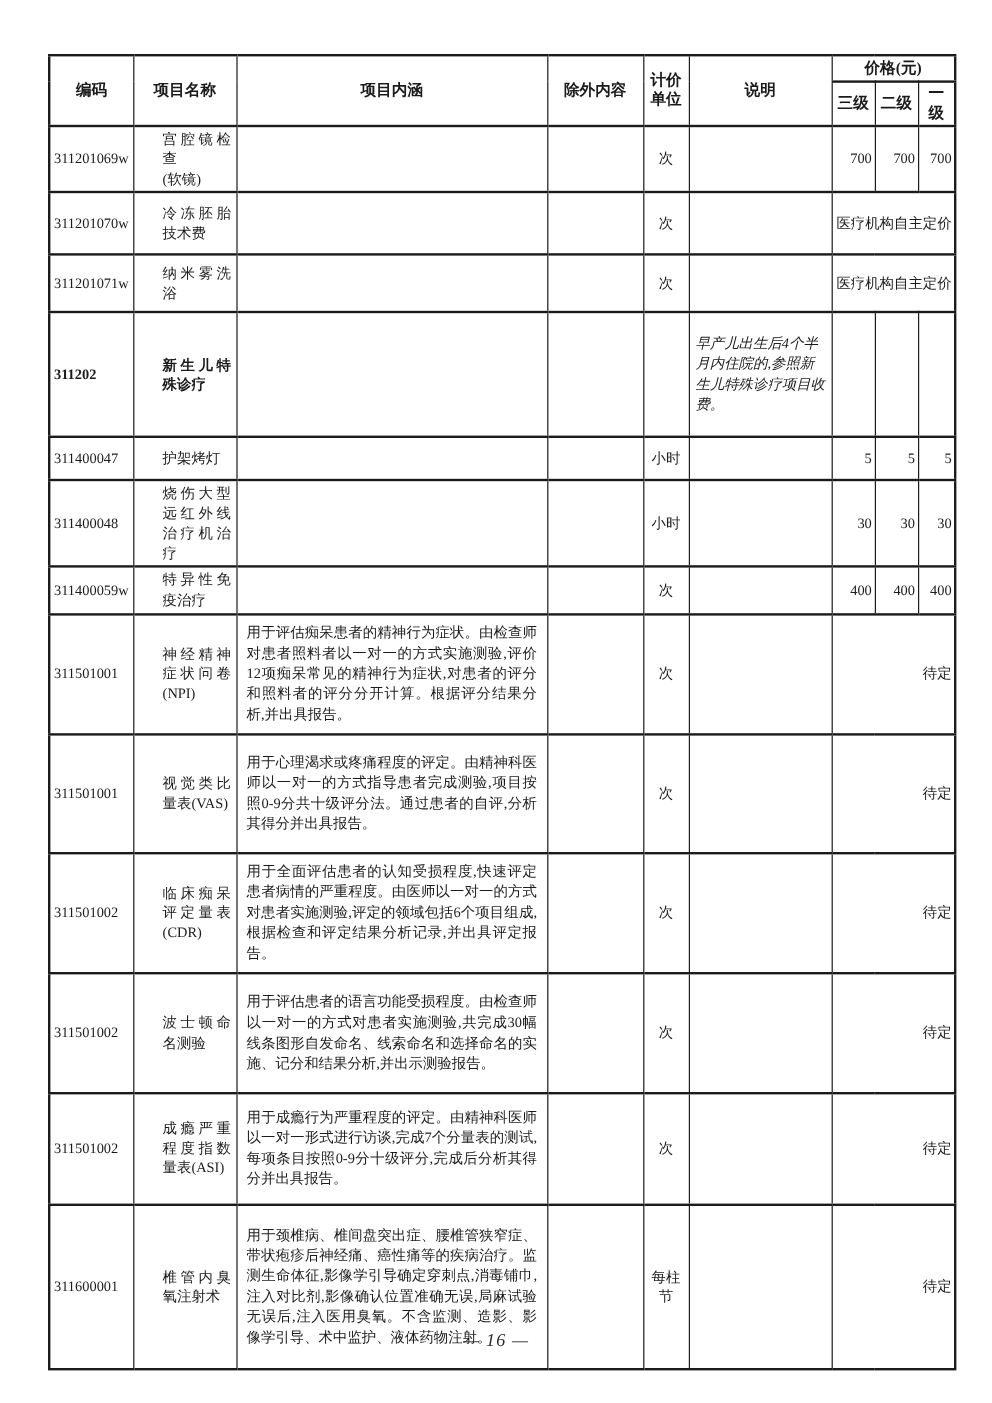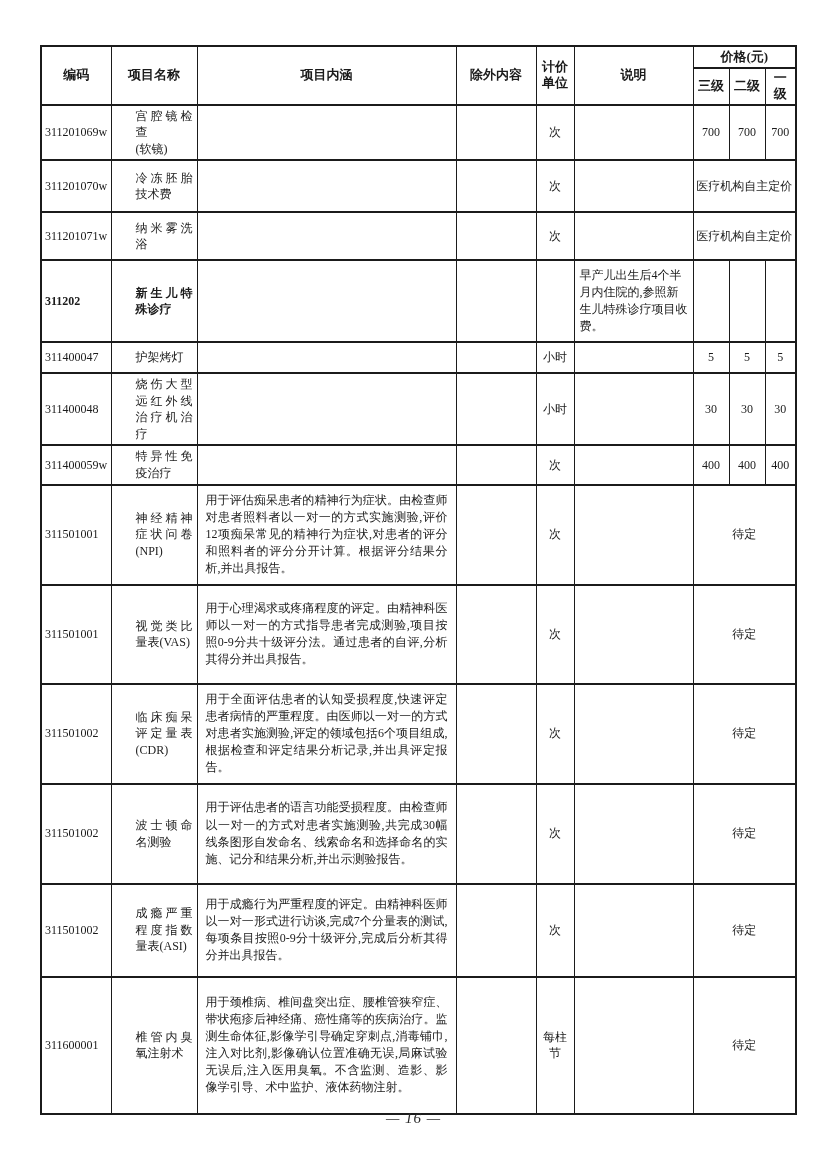--- a/index.html
+++ b/index.html
@@ -24,22 +24,22 @@
   }
   th{
     font-size:13px;font-weight:bold;text-align:center;
     padding:1px 2px;line-height:1.25;
   }
   td.c-code{text-align:left;padding-left:3px;padding-right:1px;margin-top:36px;}
   td.c-name{text-align:justify;white-space:pre-line;padding-left:24px;}
   td.c-content{text-align:justify;padding:3px 8px;line-height:1.42;}
   td.c-excl{text-align:left;}
   td.c-unit{text-align:center;padding:2px 2px;}
-  td.c-note{text-align:left;padding:6px 5px;line-height:1.42;}
-  td.c-p{text-align:center;padding:2px 2px;}
+  td.c-note{text-align:left;padding:17px 5px;line-height:1.42;font-style:italic;}
+  td.c-p{text-align:right;padding:2px 2px;}
   tr.bold-row td.c-code, tr.bold-row td.c-name{font-weight:bold;}
   .footer{
     position:absolute;top:1110px;left:0;width:100%;
     text-align:center;font-size:15px;letter-spacing:1px;color:#2a2a2a;font-style:italic;
   }
 </style>
 </head>
 <body>
 
 <div class="page">

